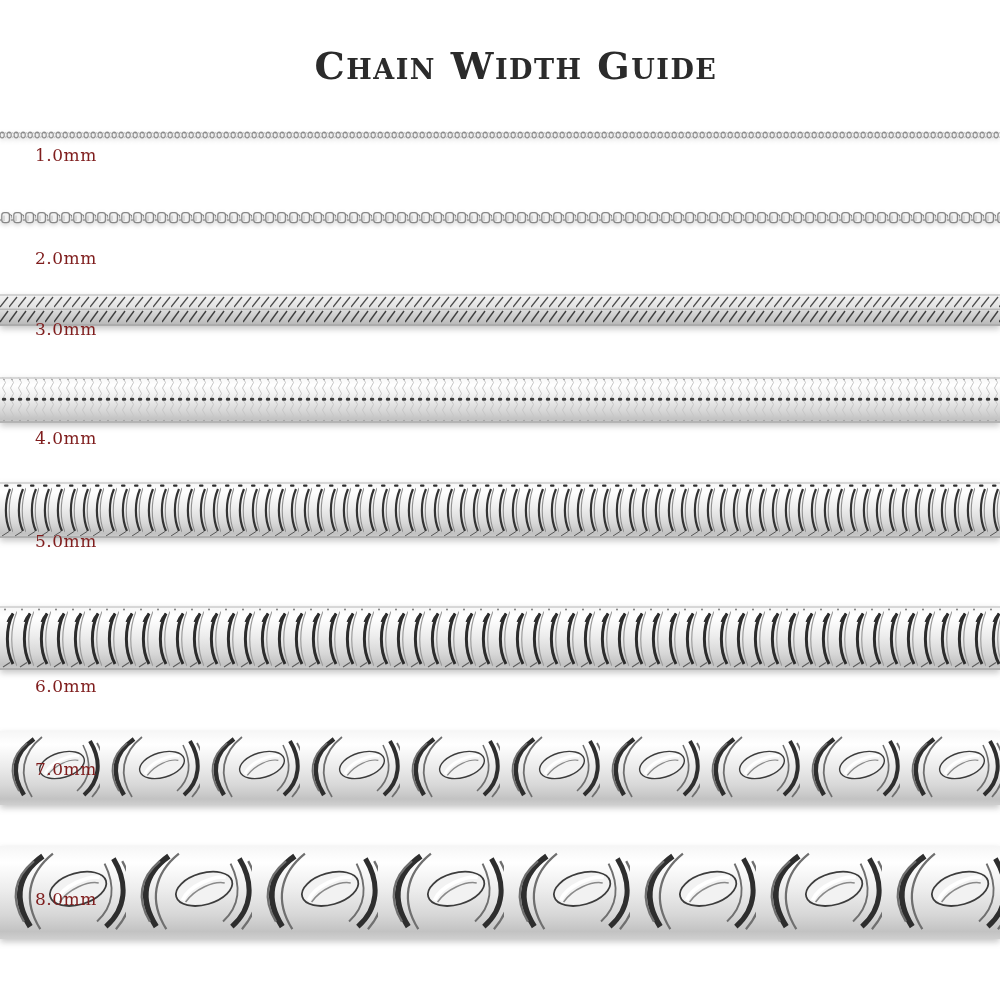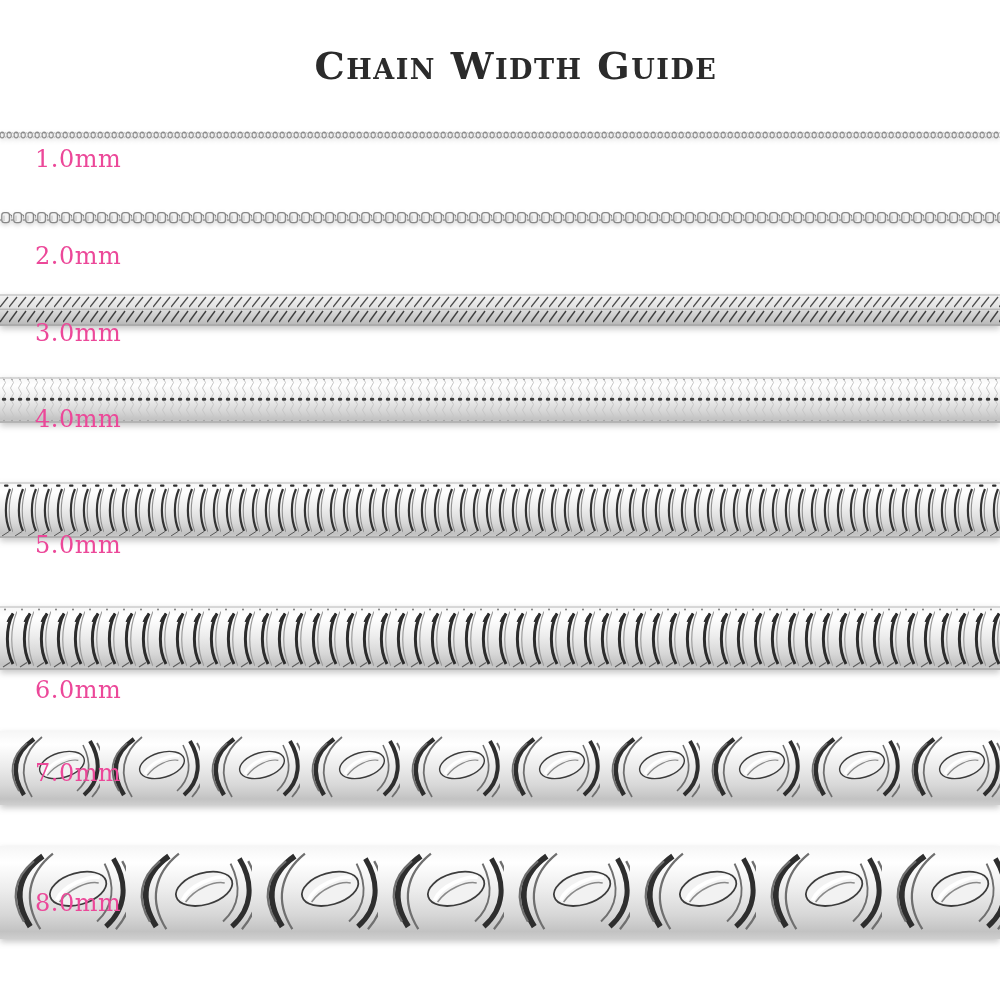--- a/index.html
+++ b/index.html
@@ -9,21 +9,21 @@
   }
   .title{
     position:absolute;top:18px;left:16px;width:100%;text-align:center;
     font-size:38px;font-weight:600;font-variant:small-caps;letter-spacing:1.5px;
     color:#2b2b2b;
   }
   .chain{position:absolute;left:0;display:block;}
   .chain.shadowed{filter:drop-shadow(0 3px 3px rgba(70,70,70,0.30));}
   .chain.lightshadow{filter:drop-shadow(0 2px 2px rgba(90,90,90,0.25));}
   .width-label{
-    position:absolute;left:35px;font-size:24px;color:#ec4899;letter-spacing:0.5px;
+    position:absolute;left:35px;font-size:17px;color:#7f1d1d;letter-spacing:0.5px;
   }
 </style>
 </head>
 <body>
 
 <div class="stage">
 
   <svg width="0" height="0" style="position:absolute" aria-hidden="true">
     <defs>
       <linearGradient id="gMetal" x1="0" y1="0" x2="0" y2="1">
@@ -107,37 +107,37 @@
   <h1 class="title">Chain Width Guide</h1>
 
   <svg class="chain lightshadow" style="top:128px" width="1000" height="24">
     <rect width="1000" height="14" fill="url(#pat1)"></rect>
   </svg>
   <div class="width-label" style="top:145px">1.0mm</div>
 
   <svg class="chain lightshadow" style="top:208px" width="1000" height="32">
     <rect width="1000" height="22" fill="url(#pat2)"></rect>
   </svg>
-  <div class="width-label" style="top:242px">2.0mm</div>
+  <div class="width-label" style="top:248px">2.0mm</div>
 
   <svg class="chain shadowed" style="top:294px" width="1000" height="42">
     <rect width="1000" height="32" fill="url(#gMetalDark)"></rect>
     <rect width="1000" height="32" fill="url(#pat3)"></rect>
     <line x1="0" y1="1" x2="1000" y2="1" stroke="#c8c8c8" stroke-width="1.5"></line>
     <line x1="0" y1="31" x2="1000" y2="31" stroke="#a9a9a9" stroke-width="1.5"></line>
   </svg>
   <div class="width-label" style="top:319px">3.0mm</div>
 
   <svg class="chain shadowed" style="top:377px" width="1000" height="56">
     <rect width="1000" height="46" fill="url(#gMetal)"></rect>
     <rect width="1000" height="46" fill="url(#pat4)"></rect>
     <line x1="0" y1="1" x2="1000" y2="1" stroke="#cccccc" stroke-width="1.5"></line>
     <line x1="0" y1="45" x2="1000" y2="45" stroke="#ababab" stroke-width="1.5"></line>
   </svg>
-  <div class="width-label" style="top:405px">4.0mm</div>
+  <div class="width-label" style="top:428px">4.0mm</div>
 
   <svg class="chain shadowed" style="top:482px" width="1000" height="66">
     <rect width="1000" height="56" fill="url(#gMetal)"></rect>
     <rect width="1000" height="56" fill="url(#pat5)"></rect>
     <line x1="0" y1="1" x2="1000" y2="1" stroke="#cccccc" stroke-width="1.5"></line>
     <line x1="0" y1="55" x2="1000" y2="55" stroke="#a6a6a6" stroke-width="1.5"></line>
   </svg>
   <div class="width-label" style="top:531px">5.0mm</div>
 
   <svg class="chain shadowed" style="top:606px" width="1000" height="74">

